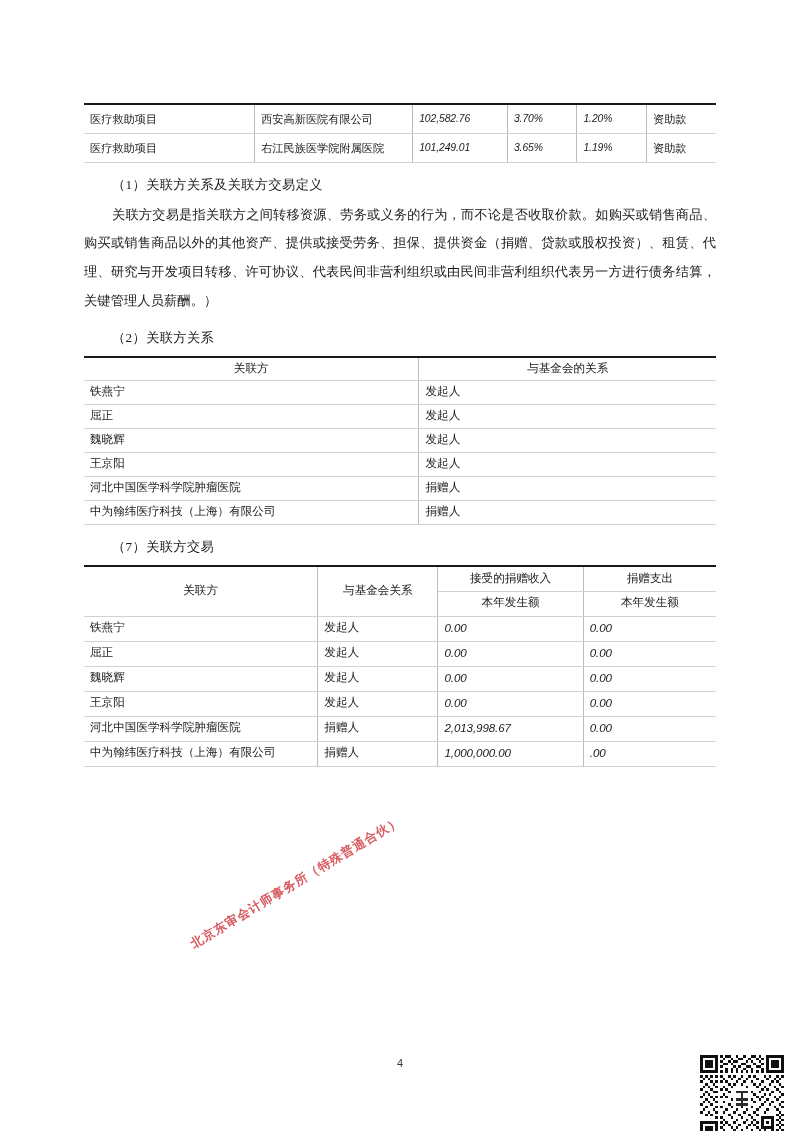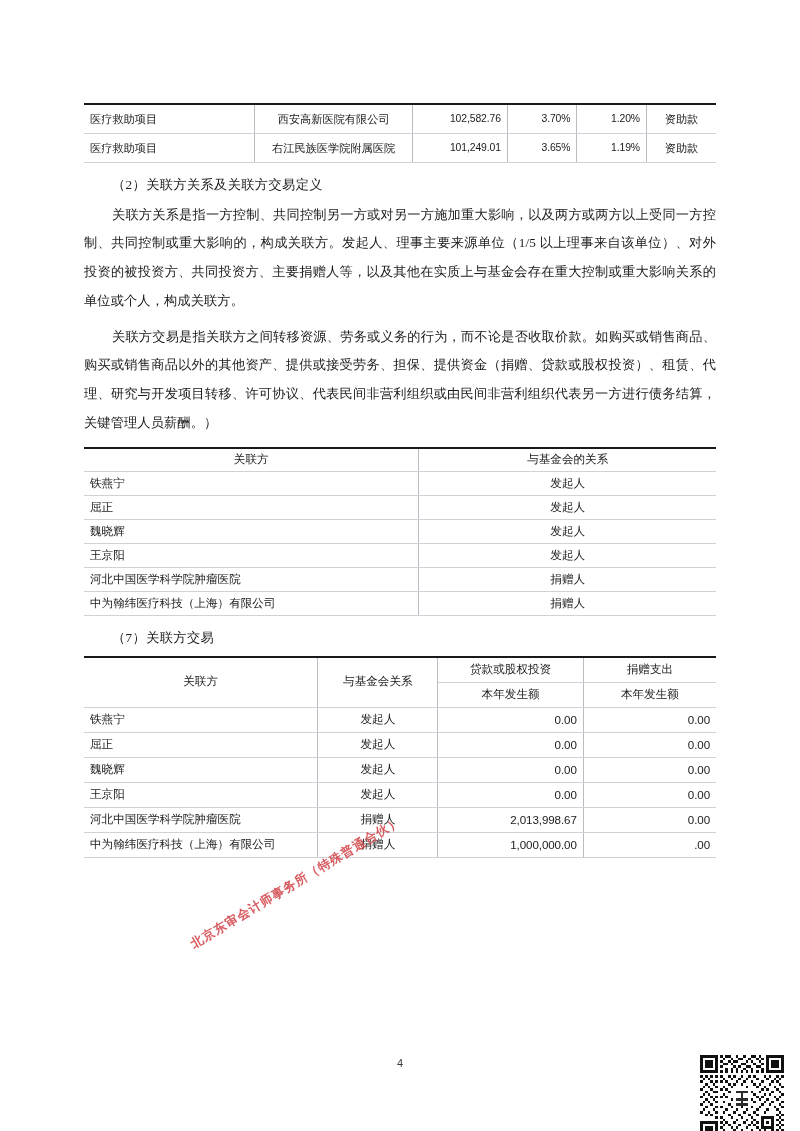--- a/index.html
+++ b/index.html
@@ -45,22 +45,22 @@
     box-sizing: border-box;
   }
   table.doc-table tr td:first-child,
   table.doc-table tr th:first-child { border-left: none; }
   table.doc-table tr td:last-child,
   table.doc-table tr th:last-child { border-right: none; }
   .tr-thick-top > td, .tr-thick-top > th { border-top: 2.6px solid #17191c; }
   .tr-thick-bot > td, .tr-thick-bot > th { border-bottom: 2.2px solid #17191c; }
 
   .c-left   { text-align: left; }
-  .c-center { text-align: center; }
-  .c-right  { text-align: right; }
+  .c-center { }
+  .c-right  { text-align: left; font-style: italic; }
   .num {
     font-family: "Liberation Sans", sans-serif;
     font-size: 10.4px;
     letter-spacing: -0.1px;
   }
   .cjk { font-family: "Liberation Serif", "DejaVu Serif", serif; }
 
   
   #table-grant-projects { margin-top: 0; }
   #table-grant-projects td { height: 29px; }
@@ -164,24 +164,24 @@
             <td class="c-center cjk">右江民族医学院附属医院</td>
             <td class="c-right num">101,249.01</td>
             <td class="c-right num">3.65%</td>
             <td class="c-right num">1.19%</td>
             <td class="c-center cjk">资助款</td>
           </tr>
         </tbody>
       </table>
     </div>
 
-    <div class="h-sub">（2）关联方关系及关联方交易定义</div>
-    <p class="body">关联方关系是指一方控制、共同控制另一方或对另一方施加重大影响，以及两方或两方以上受同一方控制、共同控制或重大影响的，构成关联方。发起人、理事主要来源单位（1/5 以上理事来自该单位）、对外投资的被投资方、共同投资方、主要捐赠人等，以及其他在实质上与基金会存在重大控制或重大影响关系的单位或个人，构成关联方。</p>
+    <div class="h-sub">（1）关联方关系及关联方交易定义</div>
     <p class="body last">关联方交易是指关联方之间转移资源、劳务或义务的行为，而不论是否收取价款。如购买或销售商品、购买或销售商品以外的其他资产、提供或接受劳务、担保、提供资金（捐赠、贷款或股权投资）、租赁、代理、研究与开发项目转移、许可协议、代表民间非营利组织或由民间非营利组织代表另一方进行债务结算，关键管理人员薪酬。）</p>
 
+    <div class="h-sub">（2）关联方关系</div>
 
     <div class="tbl-wrap tight">
       <table class="doc-table" id="table-related-parties">
         <thead>
           <tr class="tr-thick-top">
             <th class="c-center cjk col-a">关联方</th>
             <th class="c-center cjk">与基金会的关系</th>
           </tr>
         </thead>
         <tbody>
@@ -214,21 +214,21 @@
     </div>
 
     <div class="h-sub">（7）关联方交易</div>
 
     <div class="tbl-wrap tight">
       <table class="doc-table" id="table-related-transactions">
         <thead>
           <tr class="tr-thick-top">
             <th class="hd cjk col-p" rowspan="2">关联方</th>
             <th class="hd cjk col-r" rowspan="2">与基金会关系</th>
-            <th class="hd cjk col-in">贷款或股权投资</th>
+            <th class="hd cjk col-in">接受的捐赠收入</th>
             <th class="hd cjk col-out">捐赠支出</th>
           </tr>
           <tr>
             <th class="hd cjk">本年发生额</th>
             <th class="hd cjk">本年发生额</th>
           </tr>
         </thead>
         <tbody>
           <tr>
             <td class="c-left cjk">铁燕宁</td>

